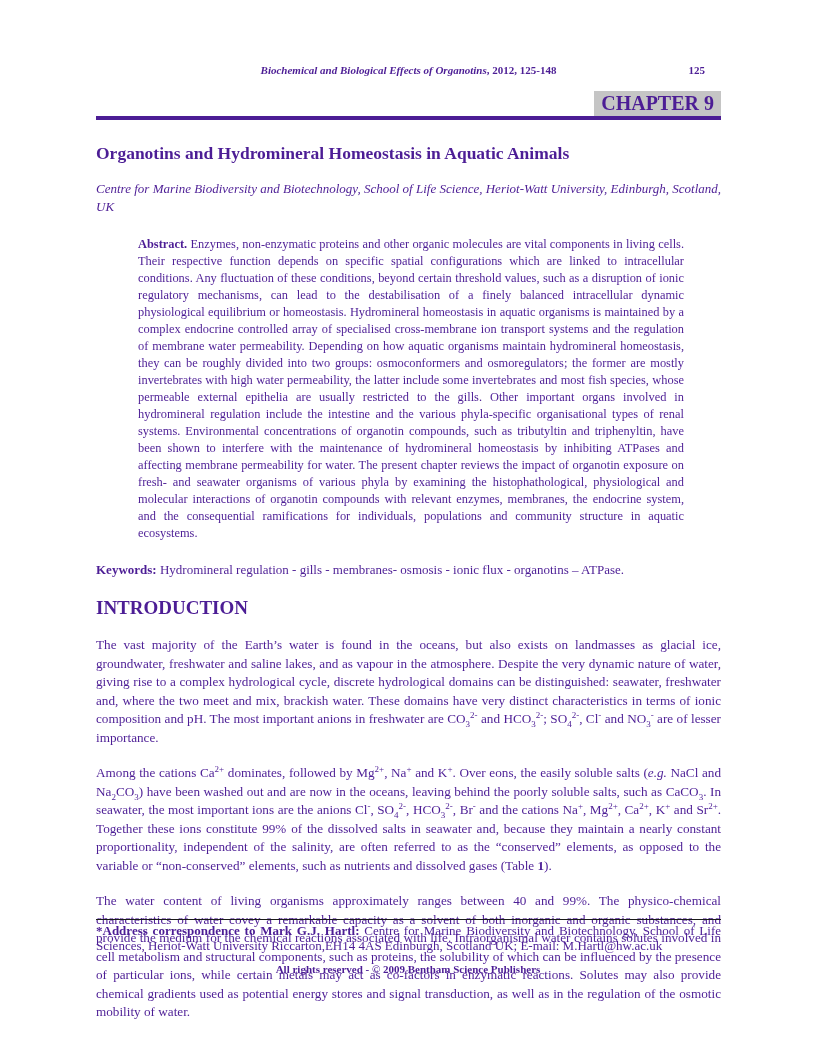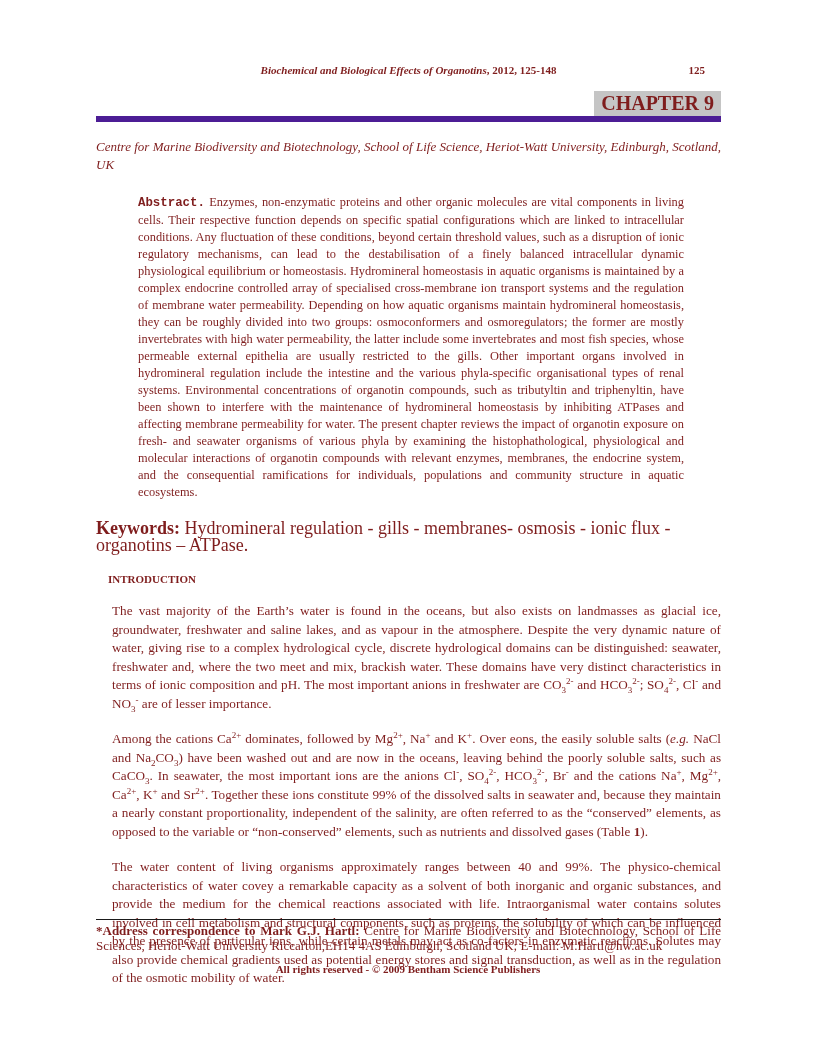--- a/index.html
+++ b/index.html
@@ -1,49 +1,49 @@
 <!DOCTYPE html>
 <html><head>
 <meta charset="utf-8">
 <style>
   * { box-sizing: border-box; }
   html, body { margin: 0; padding: 0; background: #ffffff; }
   .page {
     width: 816px; height: 1056px; position: relative;
-    background: #ffffff; color: #7f1d1d;
+    background: #ffffff; color: #4c1d95;
     font-family: "Liberation Serif", "DejaVu Serif", serif;
     padding: 64px 95px 0 96px;
     overflow: hidden;
   }
   .running-header { position: relative; font-size: 11px; line-height: 13px; }
   .rh-center { text-align: center; font-weight: 700; }
   .rh-italic { font-style: italic; }
   .rh-page { position: absolute; right: 16px; top: 0; font-weight: 700; }
 
-  .chapter-row { margin-top: 14px; text-align: right; border-bottom: 6px solid #4c1d95; }
+  .chapter-row { margin-top: 14px; text-align: right; border-bottom: 4px solid #4c1d95; }
   .chapter-badge {
     display: inline-block; background: #c5c5c5;
     font-weight: 700; font-size: 20px; line-height: 23px;
     padding: 1px 7px 1px 7px; vertical-align: bottom;
   }
 
   .title { margin: 23px 0 0 0; font-size: 17.5px; font-weight: 700; }
   .author { margin-top: 17px; font-size: 14.5px; font-weight: 700; }
   .author sup { font-size: 9px; }
   .affiliation { margin-top: 16px; font-style: italic; font-size: 13px; line-height: 18px; text-align: justify; }
 
   .abstract { margin: 20px 37px 0 42px; font-size: 12.4px; line-height: 17px; text-align: justify; }
-  .abstract b { font-weight: 700; font-family: Liberation Mono, monospace; }
+  .abstract b { font-weight: 700; }
 
-  .keywords { margin-top: 19px; font-size: 18px; line-height: 17px; }
+  .keywords { margin-top: 19px; font-size: 13px; line-height: 17px; }
   .keywords b { font-weight: 700; }
 
-  .section-heading { margin: 19px 0 0 12px; font-size: 11px; font-weight: 700; }
+  .section-heading { margin: 19px 0 0 0; font-size: 19px; font-weight: 700; }
 
-  .body-para { margin: 17px 0 0 16px; font-size: 13.2px; line-height: 18.5px; text-align: justify; }
+  .body-para { margin: 17px 0 0 0; font-size: 13.2px; line-height: 18.5px; text-align: justify; }
   .body-para sub, .body-para sup { font-size: 9px; line-height: 0; }
   .body-para i { }
   .body-para b { font-weight: 700; }
 
   .footnote {
     position: absolute; left: 96px; right: 95px; top: 919px;
     border-top: 1.5px solid #1a1a1a; padding-top: 4px;
     font-size: 13px; line-height: 14.5px; text-align: justify;
   }
   .footnote b { font-weight: 700; }
@@ -60,20 +60,21 @@
 
   <div class="running-header">
     <div class="rh-center"><span class="rh-italic">Biochemical and Biological Effects of Organotins</span><span>, 2012, 125-148</span></div>
     <span class="rh-page">125</span>
   </div>
 
   <div class="chapter-row">
     <span class="chapter-badge">CHAPTER 9</span>
   </div>
 
+  <h1 class="title">Organotins and Hydromineral Homeostasis in Aquatic Animals</h1>
 
 
   <div class="affiliation">Centre for Marine Biodiversity and Biotechnology, School of Life Science, Heriot-Watt University, Edinburgh, Scotland, UK</div>
 
   <div class="abstract"><b>Abstract.</b> Enzymes, non-enzymatic proteins and other organic molecules are vital components in living cells. Their respective function depends on specific spatial configurations which are linked to intracellular conditions. Any fluctuation of these conditions, beyond certain threshold values, such as a disruption of ionic regulatory mechanisms, can lead to the destabilisation of a finely balanced intracellular dynamic physiological equilibrium or homeostasis. Hydromineral homeostasis in aquatic organisms is maintained by a complex endocrine controlled array of specialised cross-membrane ion transport systems and the regulation of membrane water permeability. Depending on how aquatic organisms maintain hydromineral homeostasis, they can be roughly divided into two groups: osmoconformers and osmoregulators; the former are mostly invertebrates with high water permeability, the latter include some invertebrates and most fish species, whose permeable external epithelia are usually restricted to the gills. Other important organs involved in hydromineral regulation include the intestine and the various phyla-specific organisational types of renal systems. Environmental concentrations of organotin compounds, such as tributyltin and triphenyltin, have been shown to interfere with the maintenance of hydromineral homeostasis by inhibiting ATPases and affecting membrane permeability for water. The present chapter reviews the impact of organotin exposure on fresh- and seawater organisms of various phyla by examining the histophathological, physiological and molecular interactions of organotin compounds with relevant enzymes, membranes, the endocrine system, and the consequential ramifications for individuals, populations and community structure in aquatic ecosystems.</div>
 
   <div class="keywords"><b>Keywords:</b><span> Hydromineral regulation - gills - membranes- osmosis - ionic flux - organotins – ATPase.</span></div>
 
   <h2 class="section-heading">INTRODUCTION</h2>
 

